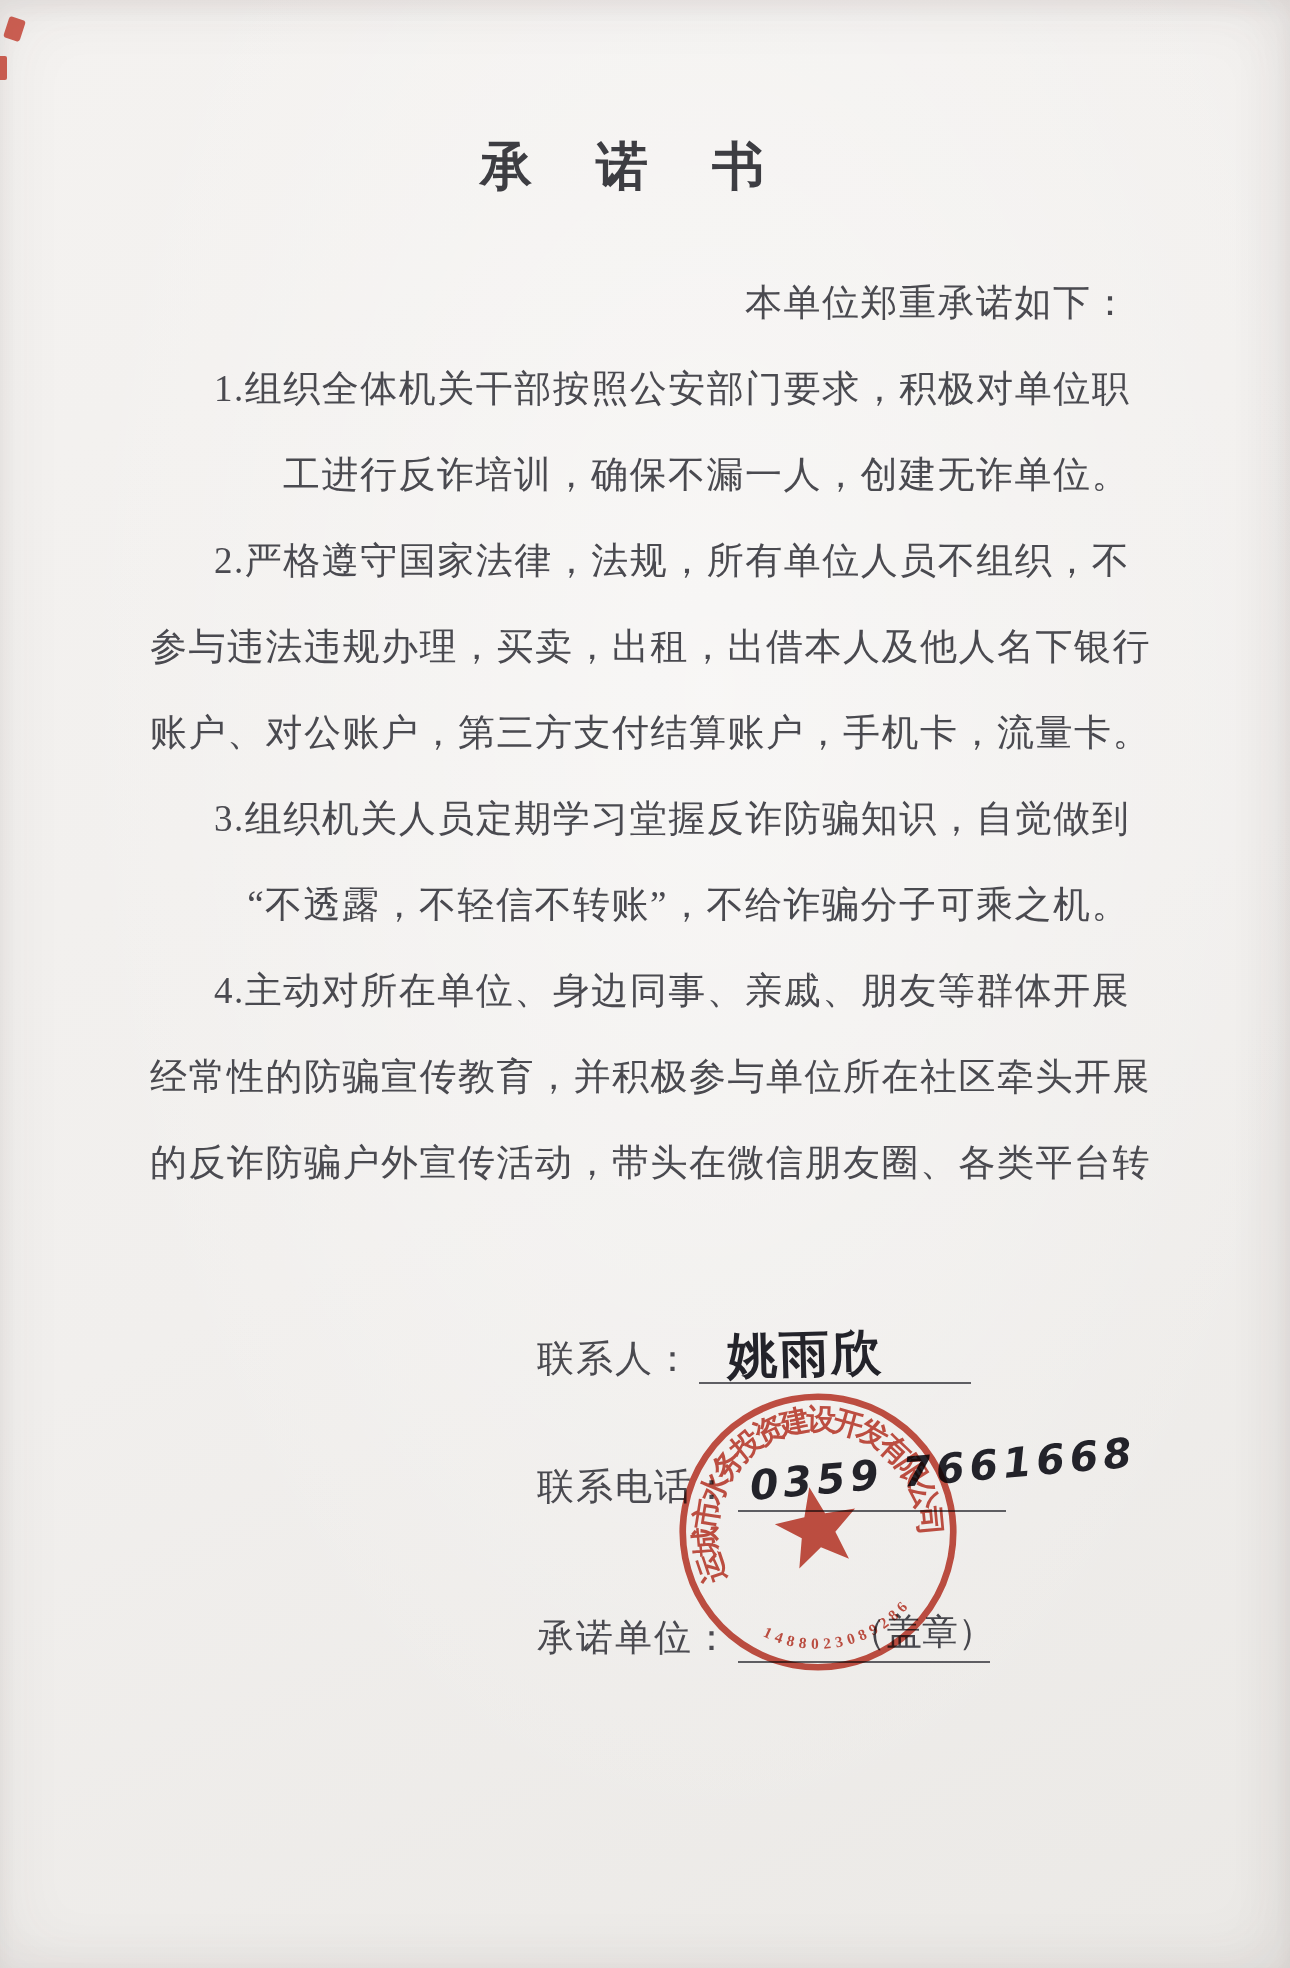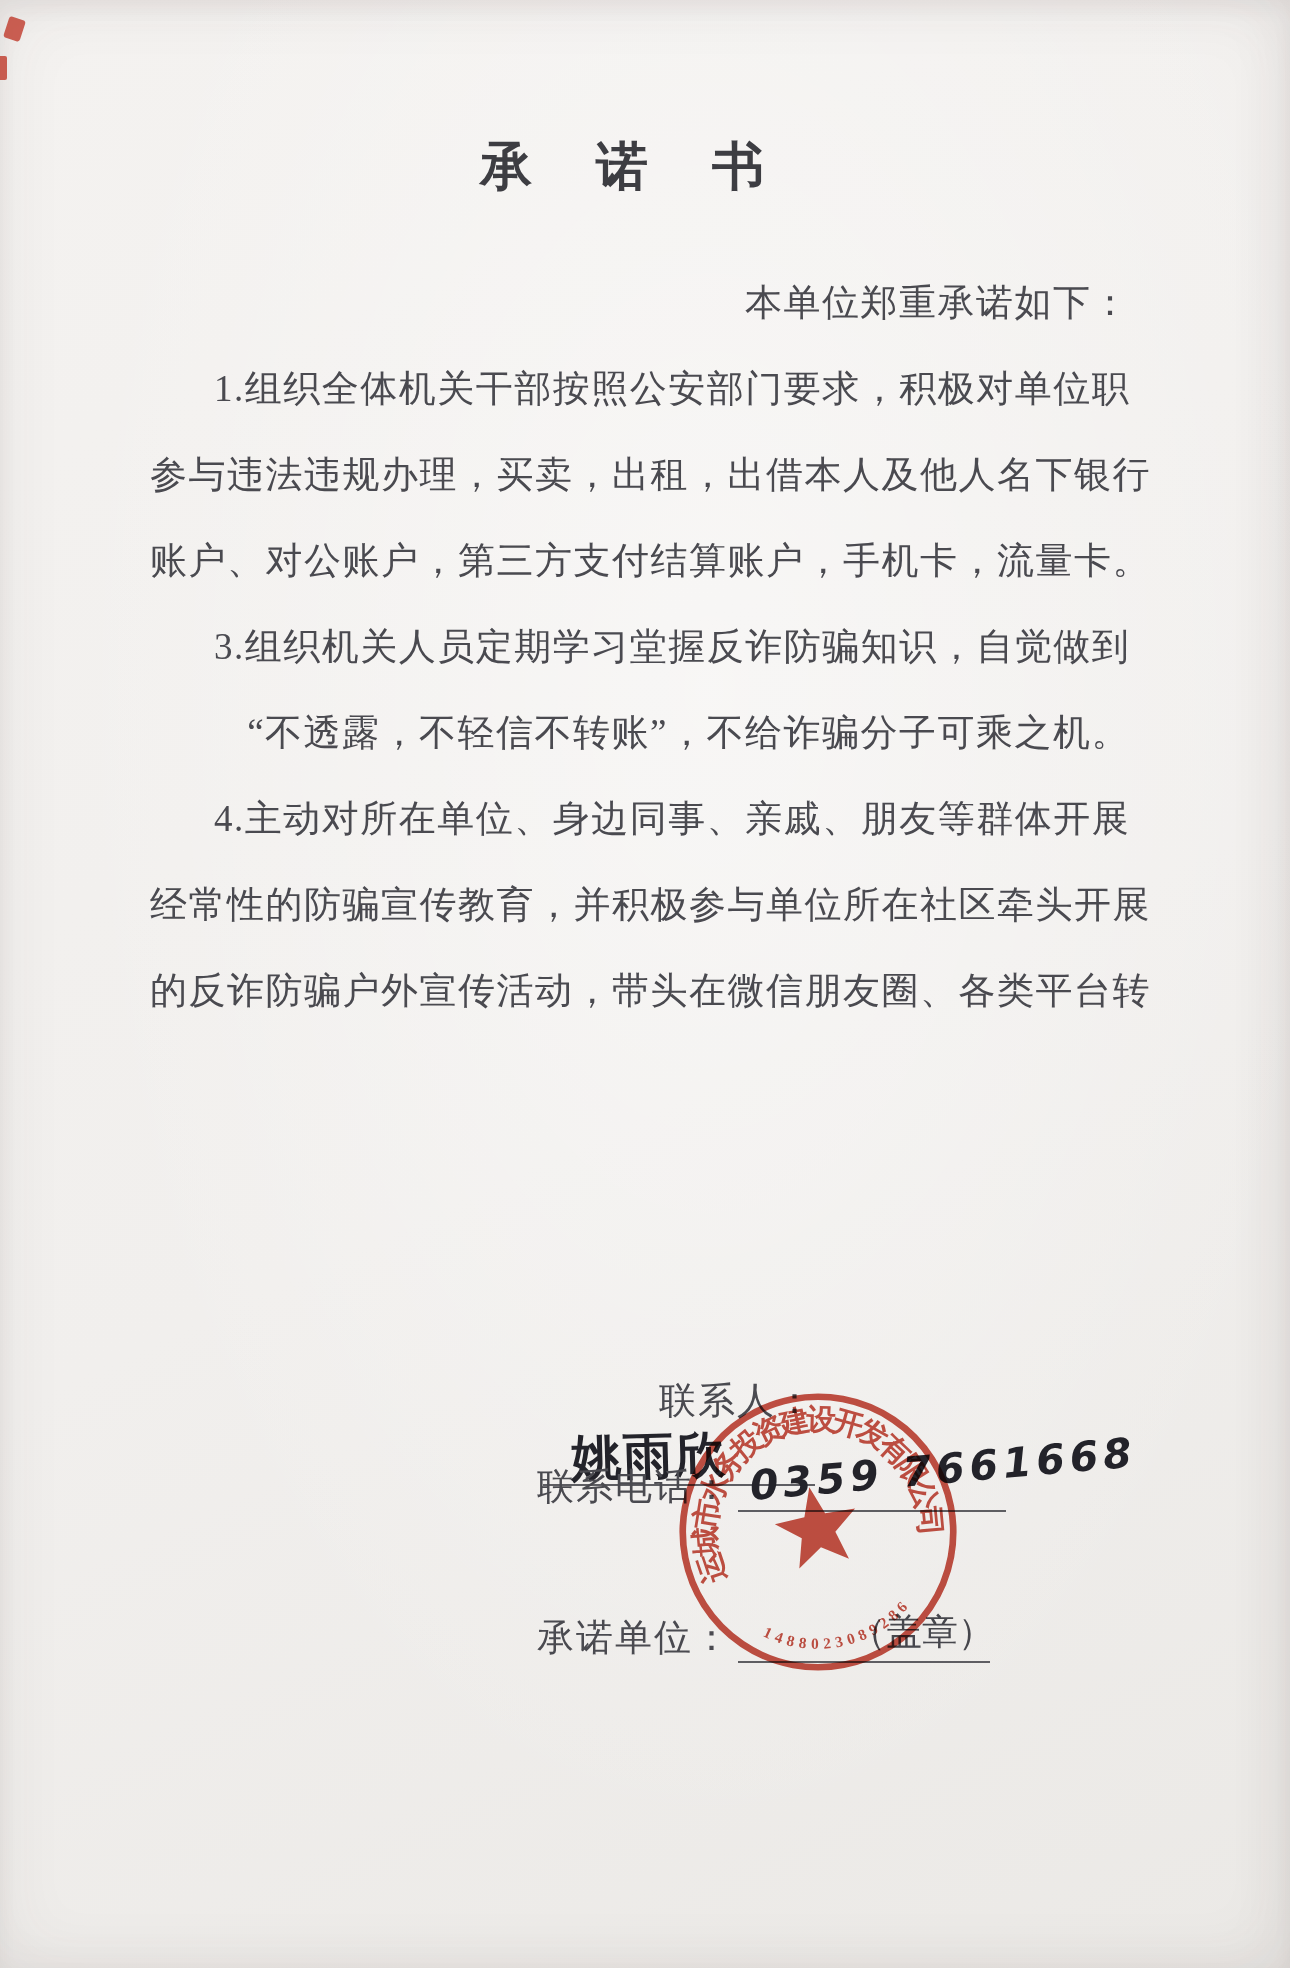--- a/index.html
+++ b/index.html
@@ -23,21 +23,21 @@
   .body-text{
     position:absolute;left:150px;top:260px;width:980px;
     font-size:37px;color:#4a4a50;text-align:right;
   }
   .line{height:86px;line-height:86px;white-space:nowrap;letter-spacing:1.5px;}
   .indent{padding-left:64px;}
   .sig-row{
     position:absolute;display:flex;align-items:flex-end;
     font-size:37px;color:#4a4a50;letter-spacing:2px;
   }
-  .row-contact{left:537px;top:1376px;flex-direction:column;}
+  .row-contact{left:537px;top:1324px;}
   .row-phone{left:537px;top:1452px;}
   .row-unit{left:537px;top:1603px;}
   .fill-line{
     position:relative;display:inline-block;
     border-bottom:2px solid rgba(68,68,74,0.85);
     margin-left:6px;height:58px;
   }
   .w-contact{width:272px;}
   .w-phone{width:268px;}
   .w-unit{width:252px;}
@@ -75,20 +75,22 @@
 <div class="paper">
 
   <div class="scan-mark mark-a"></div>
   <div class="scan-mark mark-b"></div>
 
   <div class="doc-title">承　诺　书</div>
 
   <div class="body-text">
     <div class="line indent">本单位郑重承诺如下：</div>
     <div class="line indent">1.组织全体机关干部按照公安部门要求，积极对单位职</div>
+    <div class="line">工进行反诈培训，确保不漏一人，创建无诈单位。</div>
+    <div class="line indent">2.严格遵守国家法律，法规，所有单位人员不组织，不</div>
     <div class="line">参与违法违规办理，买卖，出租，出借本人及他人名下银行</div>
     <div class="line">账户、对公账户，第三方支付结算账户，手机卡，流量卡。</div>
     <div class="line indent">3.组织机关人员定期学习堂握反诈防骗知识，自觉做到</div>
     <div class="line">“不透露，不轻信不转账”，不给诈骗分子可乘之机。</div>
     <div class="line indent">4.主动对所在单位、身边同事、亲戚、朋友等群体开展</div>
     <div class="line">经常性的防骗宣传教育，并积极参与单位所在社区牵头开展</div>
     <div class="line">的反诈防骗户外宣传活动，带头在微信朋友圈、各类平台转</div>
   </div>
 
   <div class="sig-row row-contact">

